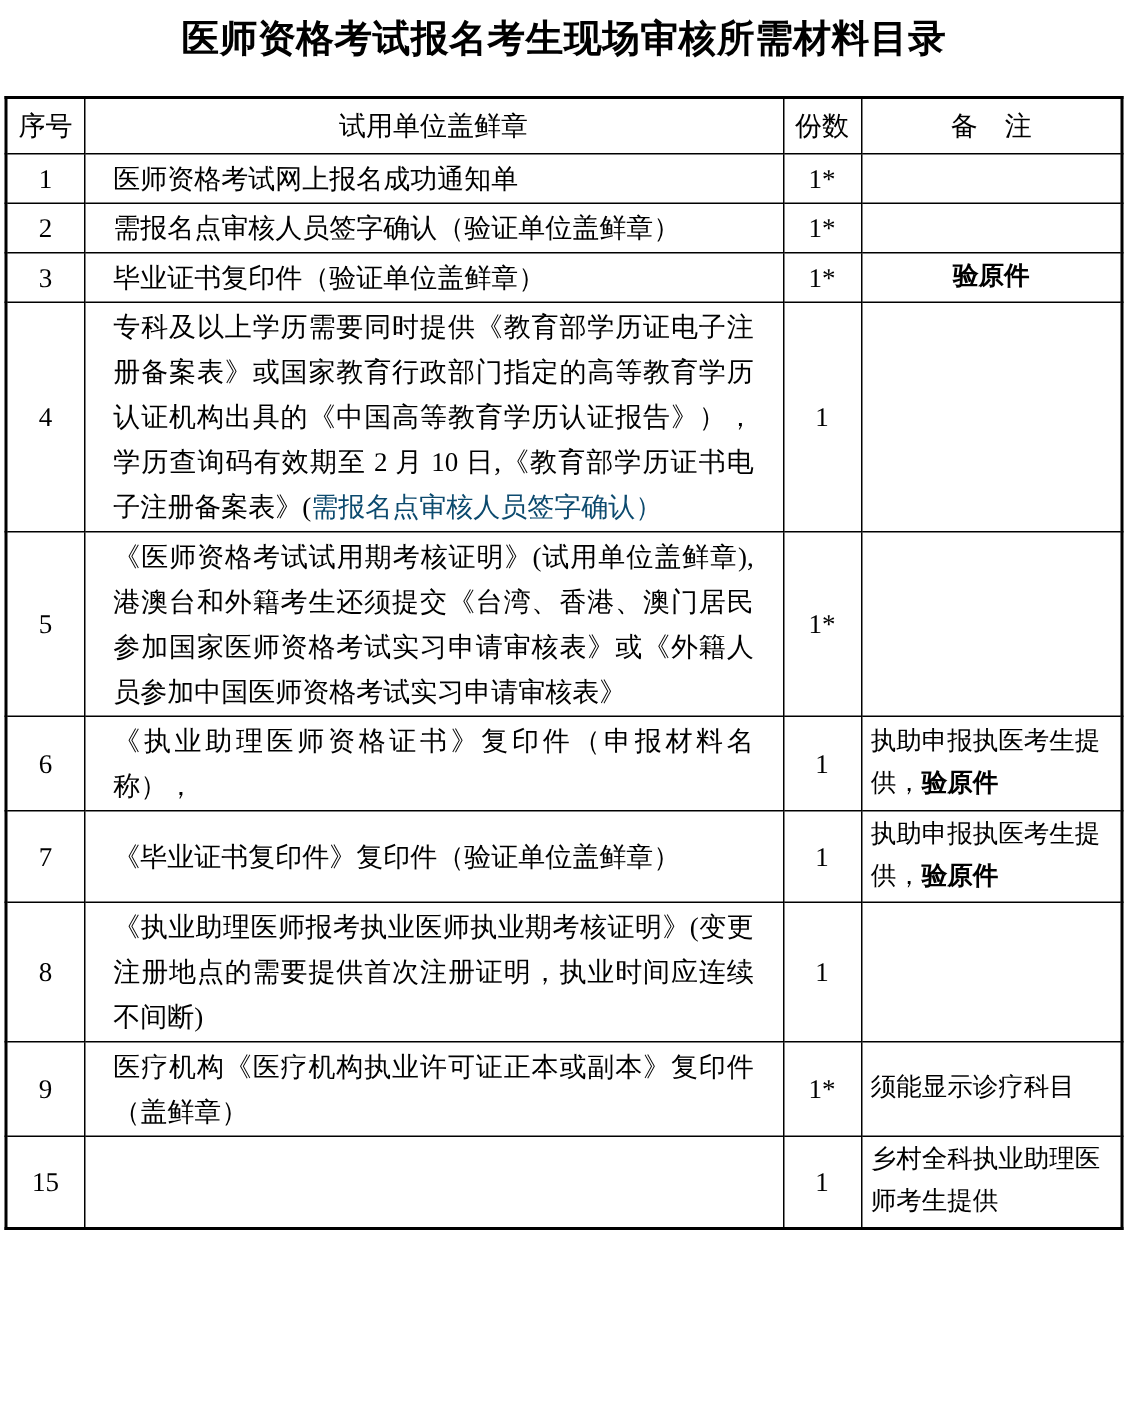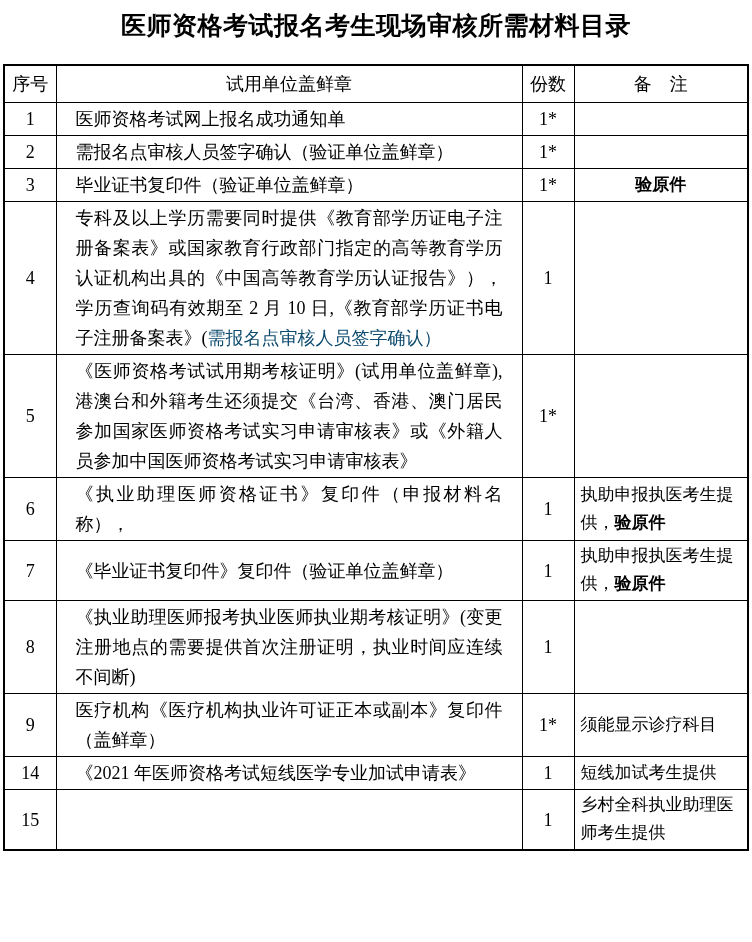--- a/index.html
+++ b/index.html
@@ -128,25 +128,19 @@
     <td class="qty">1</td>
     <td class="remark"><span></span><span class="bold"></span></td>
   </tr>
       <tr>
     <td class="no">9</td>
     <td class="name"><span>医疗机构《医疗机构执业许可证正本或副本》复印件（盖鲜章）</span><span class="red" style="color: rgb(221, 60, 60);"></span></td>
     <td class="qty">1*</td>
     <td class="remark"><span>须能显示诊疗科目</span><span class="bold"></span></td>
   </tr>
       <tr>
-    <td class="no">14</td>
-    <td class="name"><span>《2021 年医师资格考试短线医学专业加试申请表》</span><span class="red" style="color: rgb(221, 60, 60);"></span></td>
-    <td class="qty">1</td>
-    <td class="remark"><span>短线加试考生提供</span><span class="bold"></span></td>
-  </tr>
-      <tr>
     <td class="no">15</td>
     <td class="name"><span class="red" style="color: rgb(221, 60, 60);"></span></td>
     <td class="qty">1</td>
     <td class="remark"><span>乡村全科执业助理医师考生提供</span><span class="bold"></span></td>
   </tr>
     </tbody>
 </table>
 
 </body></html>

